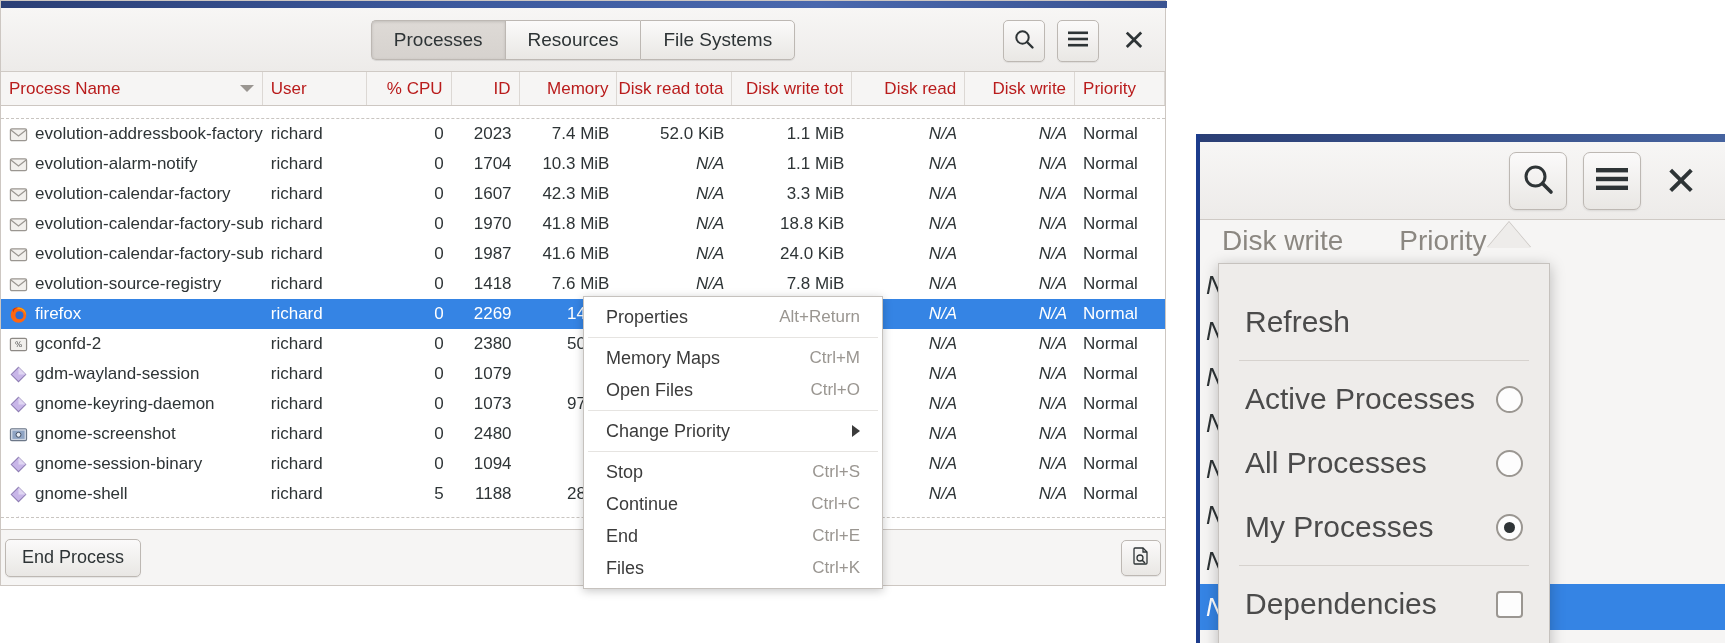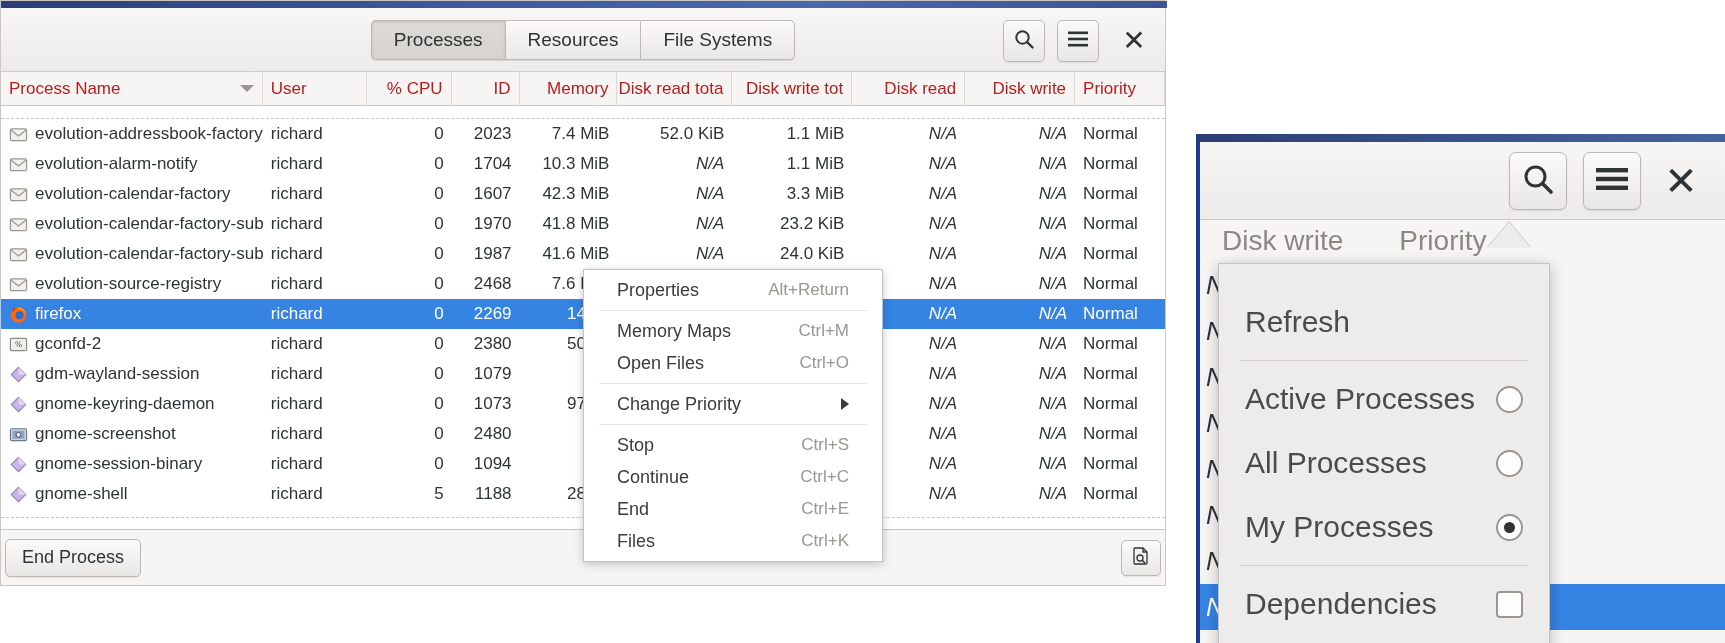--- a/index.html
+++ b/index.html
@@ -110,24 +110,24 @@
   .btn {
     height: 38px; padding: 0 16px; border-radius:5px; font-size:18px; color:#2e3436;
     background: linear-gradient(to bottom,#fbfafa,#e9e7e4);
     border: 1px solid #bdb8b3; cursor:pointer;
     display:flex; align-items:center; box-shadow:0 1px 1px rgba(0,0,0,.07);
   }
   .bottombar .right { margin-left:auto; }
 
   
   .ctxmenu {
-    position:absolute; left: 583px; top: 269px; width: 300px;
+    position:absolute; left: 583px; top: 296px; width: 300px;
     background:#fff; border:1px solid #c6c2be;
     box-shadow: 0 2px 9px rgba(0,0,0,.22);
-    padding: 4px 15px; z-index: 40;
+    padding: 4px 4px; z-index: 40;
   }
   .mi {
     display:flex; align-items:center; height:32px; padding: 0 18px;
     font-size:18px; color:#3b3b3b; cursor:pointer; position:relative;
   }
   .mi .accel { margin-left:auto; color:#9a9691; font-size:17px; }
   .mi .submark {
     margin-left:auto; width:0;height:0;
     border-top:6px solid transparent;border-bottom:6px solid transparent;border-left:8px solid #3b3b3b;
   }
@@ -340,21 +340,21 @@
                   <path d="M2 5.2 L10 11.5 L18 5.2" fill="none" stroke="#9a9691" stroke-width="1.3"></path>
                 </svg>
               </span>
               <span>evolution-calendar-factory-subp</span>
             </div>
             <div class="cell c-user">richard</div>
             <div class="cell c-cpu">0</div>
             <div class="cell c-id">1970</div>
             <div class="cell c-mem">41.8 MiB</div>
             <div class="cell c-drt na">N/A</div>
-            <div class="cell c-dwt">23.2 KiB</div>
+            <div class="cell c-dwt">18.8 KiB</div>
             <div class="cell c-dr na">N/A</div>
             <div class="cell c-dw na">N/A</div>
             <div class="cell c-prio">Normal</div>
           </div>
           <div class="row">
             <div class="cell c-name">
               <span>
                 <svg class="picon" viewBox="0 0 20 20">
                   <rect x="1.5" y="4" width="17" height="12.5" rx="1.5" fill="#f2f0ed" stroke="#9a9691" stroke-width="1.3"></rect>
                   <path d="M2 5.2 L10 11.5 L18 5.2" fill="none" stroke="#9a9691" stroke-width="1.3"></path>
@@ -377,21 +377,21 @@
               <span>
                 <svg class="picon" viewBox="0 0 20 20">
                   <rect x="1.5" y="4" width="17" height="12.5" rx="1.5" fill="#f2f0ed" stroke="#9a9691" stroke-width="1.3"></rect>
                   <path d="M2 5.2 L10 11.5 L18 5.2" fill="none" stroke="#9a9691" stroke-width="1.3"></path>
                 </svg>
               </span>
               <span>evolution-source-registry</span>
             </div>
             <div class="cell c-user">richard</div>
             <div class="cell c-cpu">0</div>
-            <div class="cell c-id">2468</div>
+            <div class="cell c-id">1418</div>
             <div class="cell c-mem">7.6 MiB</div>
             <div class="cell c-drt na">N/A</div>
             <div class="cell c-dwt">7.8 MiB</div>
             <div class="cell c-dr na">N/A</div>
             <div class="cell c-dw na">N/A</div>
             <div class="cell c-prio">Normal</div>
           </div>
           <div class="row sel">
             <div class="cell c-name">
               <span>

